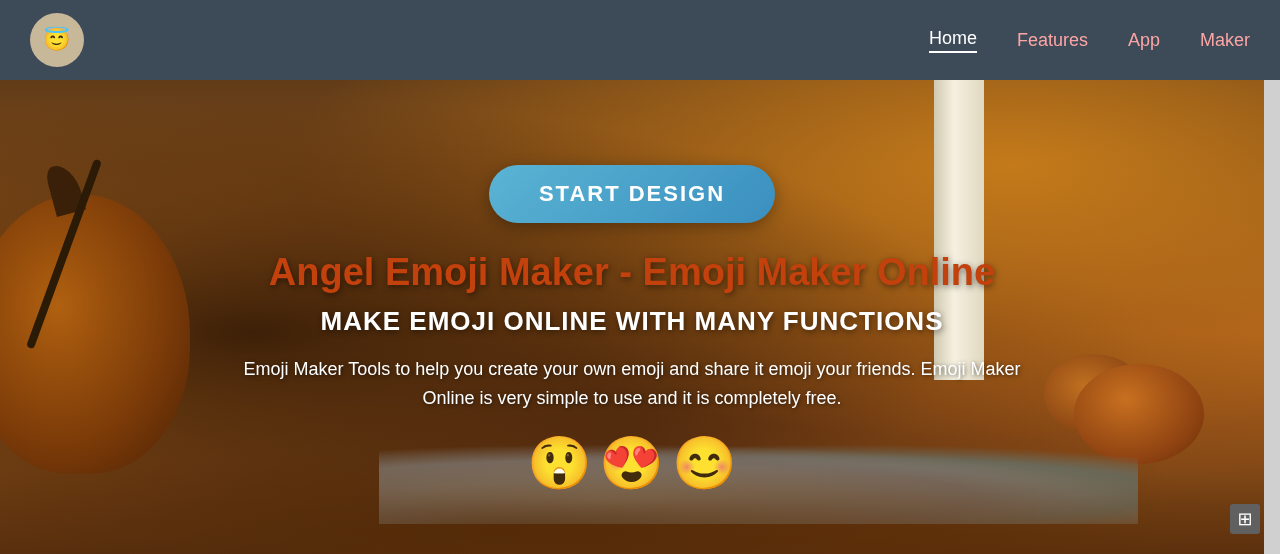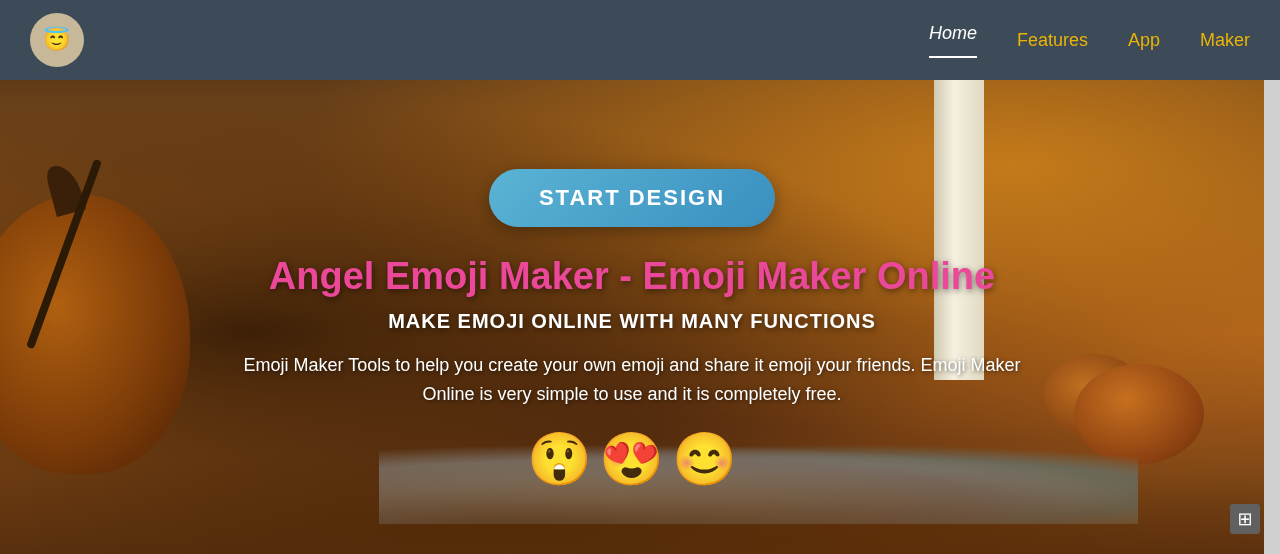--- a/index.html
+++ b/index.html
@@ -30,30 +30,29 @@
       align-items: center;
       justify-content: center;
       font-size: 22px;
     }
     .nav-links {
       display: flex;
       align-items: center;
       gap: 40px;
     }
     .nav-link {
-      color: #eab308;
+      color: #fca5a5;
       text-decoration: none;
       font-size: 18px;
       cursor: pointer;
     }
     .nav-link.active {
       color: #ffffff;
       border-bottom: 2px solid #ffffff;
-      padding-bottom: 12px;
-      font-style: italic;
+      padding-bottom: 2px;
     }
 
     
     .hero {
       position: absolute;
       top: 0; left: 0; right: 16px; bottom: 0;
       overflow: hidden;
     }
 
     
@@ -176,30 +175,30 @@
       padding: 16px 50px;
       font-size: 22px;
       font-weight: bold;
       letter-spacing: 2px;
       cursor: pointer;
       margin-bottom: 28px;
       box-shadow: 0 4px 15px rgba(0,0,0,0.3);
     }
 
     .hero-title {
-      color: #ec4899;
+      color: #c2410c;
       font-size: 38px;
       font-weight: bold;
       margin-bottom: 12px;
       text-shadow: 1px 2px 6px rgba(0,0,0,0.5);
     }
 
     .hero-subtitle {
       color: #ffffff;
-      font-size: 20px;
+      font-size: 26px;
       font-weight: bold;
       margin-bottom: 18px;
       letter-spacing: 1px;
       text-shadow: 1px 2px 6px rgba(0,0,0,0.5);
     }
 
     .hero-description {
       color: #ffffff;
       font-size: 18px;
       line-height: 1.6;

